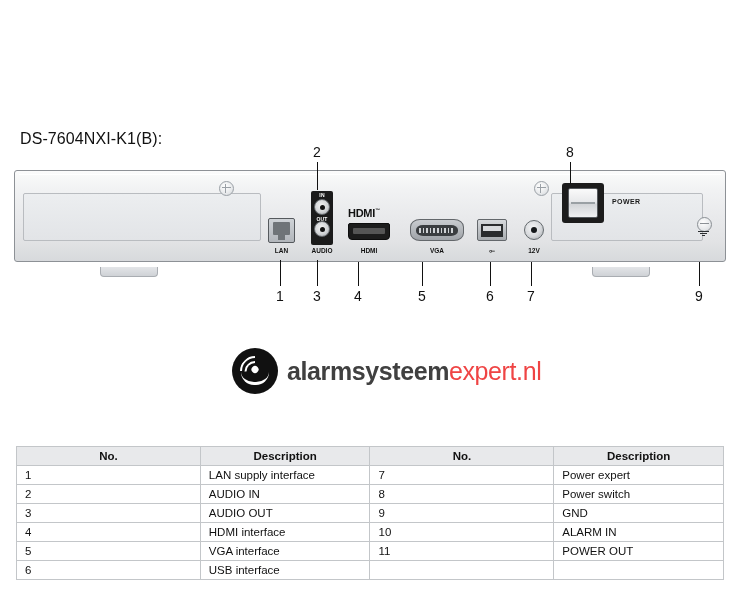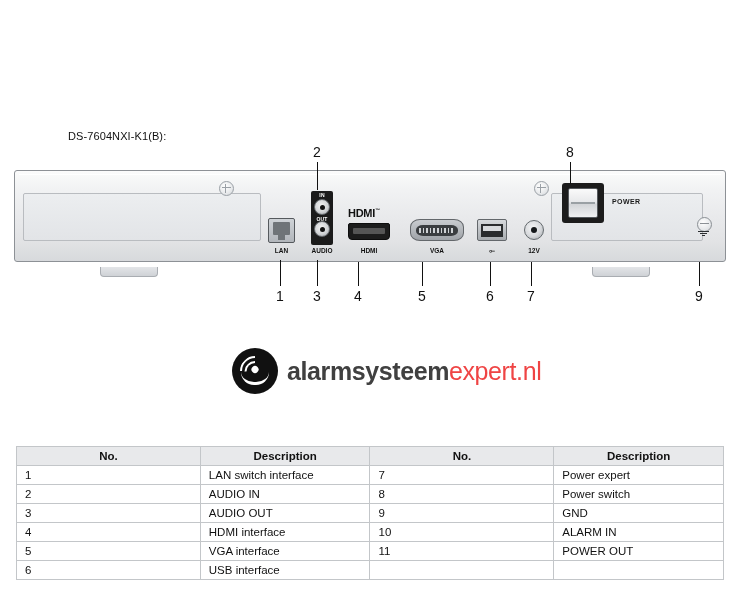--- a/index.html
+++ b/index.html
@@ -14,24 +14,23 @@
     font-family: "Liberation Sans", sans-serif;
     color: #000;
     overflow: hidden;
   }
 
   
   .model-label {
     position: absolute;
     left: 20px;
     top: 130px;
-    font-size: 11px;
+    font-size: 16px;
     letter-spacing: 0.1px;
     color: #111;
-    margin-left: 48px;
   }
 
   
   .device-wrap {
     position: absolute;
     left: 14px;
     top: 170px;
     width: 712px;
     height: 100px;
   }
@@ -564,21 +563,21 @@
     <tr>
       <th>No.</th>
       <th>Description</th>
       <th>No.</th>
       <th>Description</th>
     </tr>
   </thead>
   <tbody>
     <tr>
       <td>1</td>
-      <td>LAN switch interface</td>
+      <td>LAN supply interface</td>
       <td>7</td>
       <td>Power expert</td>
     </tr>
     <tr>
       <td>2</td>
       <td>AUDIO IN</td>
       <td>8</td>
       <td>Power switch</td>
     </tr>
     <tr>

